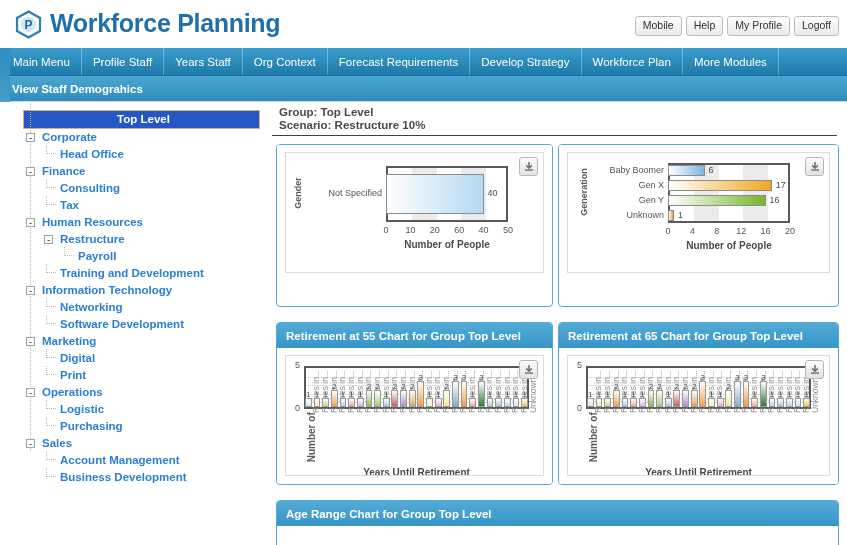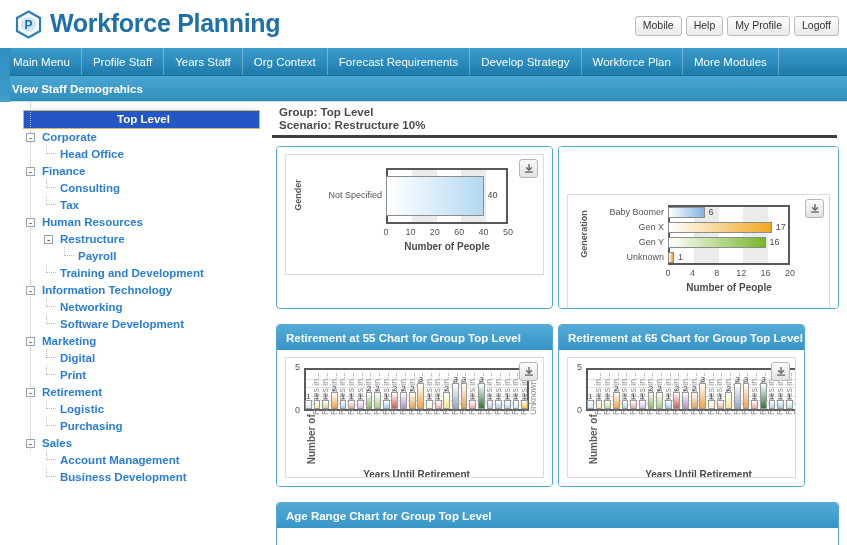--- a/index.html
+++ b/index.html
@@ -119,21 +119,21 @@
     border-left: 1px dotted #b6bcc2; width: 0;
   }
 
   
   #main {
     position: absolute; left: 272px; top: 0; right: 4px; height: 443px;
   }
   #group-info {
     padding: 4px 0 3px 7px;
     font-size: 11.5px; font-weight: bold; color: #4a4a4a; line-height: 13px;
-    border-bottom: 3px solid #404040; margin-right: 6px;
+    border-bottom: 1px solid #404040; margin-right: 6px;
   }
   #charts-grid {
     position: relative; margin-top: 8px;
   }
   .panel {
     position: absolute;
     border: 1px solid #54a8d4; border-radius: 4px;
     background: #ffffff; overflow: hidden;
   }
   .panel-head {
@@ -255,21 +255,21 @@
         <div class="tnode lvl1"><span class="tog">-</span><span class="lbl">Human Resources</span></div>
         <div class="tnode lvl2"><span class="tog">-</span><span class="lbl">Restructure</span></div>
         <div class="tnode lvl3"><span class="elbow"></span><span class="lbl">Payroll</span></div>
         <div class="tnode lvl2"><span class="elbow"></span><span class="lbl">Training and Development</span></div>
         <div class="tnode lvl1"><span class="tog">-</span><span class="lbl">Information Technology</span></div>
         <div class="tnode lvl2"><span class="elbow"></span><span class="lbl">Networking</span></div>
         <div class="tnode lvl2"><span class="elbow"></span><span class="lbl">Software Development</span></div>
         <div class="tnode lvl1"><span class="tog">-</span><span class="lbl">Marketing</span></div>
         <div class="tnode lvl2"><span class="elbow"></span><span class="lbl">Digital</span></div>
         <div class="tnode lvl2"><span class="elbow"></span><span class="lbl">Print</span></div>
-        <div class="tnode lvl1"><span class="tog">-</span><span class="lbl">Retirement</span></div>
+        <div class="tnode lvl1"><span class="tog">-</span><span class="lbl">Operations</span></div>
         <div class="tnode lvl2"><span class="elbow"></span><span class="lbl">Logistic</span></div>
         <div class="tnode lvl2"><span class="elbow"></span><span class="lbl">Purchasing</span></div>
         <div class="tnode lvl1"><span class="tog">-</span><span class="lbl">Sales</span></div>
         <div class="tnode lvl2"><span class="elbow"></span><span class="lbl">Account Management</span></div>
         <div class="tnode lvl2"><span class="elbow"></span><span class="lbl">Business Development</span></div>
       </div>
   </div>
 
   <div id="main">
     <div id="group-info">
@@ -302,21 +302,21 @@
               <div class="xtick" style="left: 163.2px; top: 72px;">60</div>
               <div class="xtick" style="left: 187.6px; top: 72px;">40</div>
               <div class="xtick" style="left: 212px; top: 72px;">50</div>
               <div class="axis-title-x" style="left: 100px; width: 122px; top: 86px;">Number of People</div>
             </div>
         </div>
       </div>
 
       <div class="panel" style="left:286px; top:0; width:281px; height:163px;">
         <div class="panel-body">
-          <div class="chart-box hchart" id="chart-generation" style="height:121px;margin-top:40px;">
+          <div class="chart-box hchart" id="chart-generation" style="height:121px;">
             <div class="dl-btn">
               <svg width="12" height="12" viewBox="0 0 12 12">
                 <path d="M6 1 L6 6 M3.2 4.4 L6 7.2 L8.8 4.4" stroke="#6f6f6f" stroke-width="1.5" fill="none"></path>
                 <rect x="2" y="8.2" width="8" height="1.8" fill="#8a8a8a"></rect>
               </svg>
             </div>
           <div class="axis-title-y" style="left: -8px; top: 34px;">Generation</div>
               <div class="plot" style="left: 100px; top: 10px; width: 122px; height: 60px;">
                 <div class="gridcol" style="left: 24.4px; width: 24.4px;"></div>
                 <div class="gridcol" style="left: 73.2px; width: 24.4px;"></div>
@@ -439,21 +439,21 @@
               <div class="vval" style="left: 224.019px; top: 34.4px;">1</div>
               <div class="vcat" style="left: 233.019px; top: 57px;">Retires in...</div>
               <div class="vbar" style="left: 235.298px; bottom: 68px; width: 6.75px; height: 8.6px; background: linear-gradient(0deg, rgb(243, 200, 76) 0%, rgb(255, 255, 255) 100%);"></div>
               <div class="vval" style="left: 232.673px; top: 34.4px;">1</div>
               <div class="vcat" style="left: 241.673px; top: 57px;">Unknown</div>
               <div class="axis-title-x" style="left: 18px; width: 225px; top: 111px;">Years Until Retirement</div>
             </div>
         </div>
       </div>
 
-      <div class="panel" style="left:286px; top:178px; width:247px; height:163px;">
+      <div class="panel" style="left:286px; top:178px; width:281px; height:163px;">
         <div class="panel-head">Retirement at 65 Chart for Group Top Level</div>
         <div class="panel-body">
           <div class="chart-box vchart" id="chart-ret65" style="height:121px;">
             <div class="dl-btn">
               <svg width="12" height="12" viewBox="0 0 12 12">
                 <path d="M6 1 L6 6 M3.2 4.4 L6 7.2 L8.8 4.4" stroke="#6f6f6f" stroke-width="1.5" fill="none"></path>
                 <rect x="2" y="8.2" width="8" height="1.8" fill="#8a8a8a"></rect>
               </svg>
             </div>
           <div class="axis-title-y" style="font-size: 10px; left: -17px; top: 58px;">Number of People</div>

